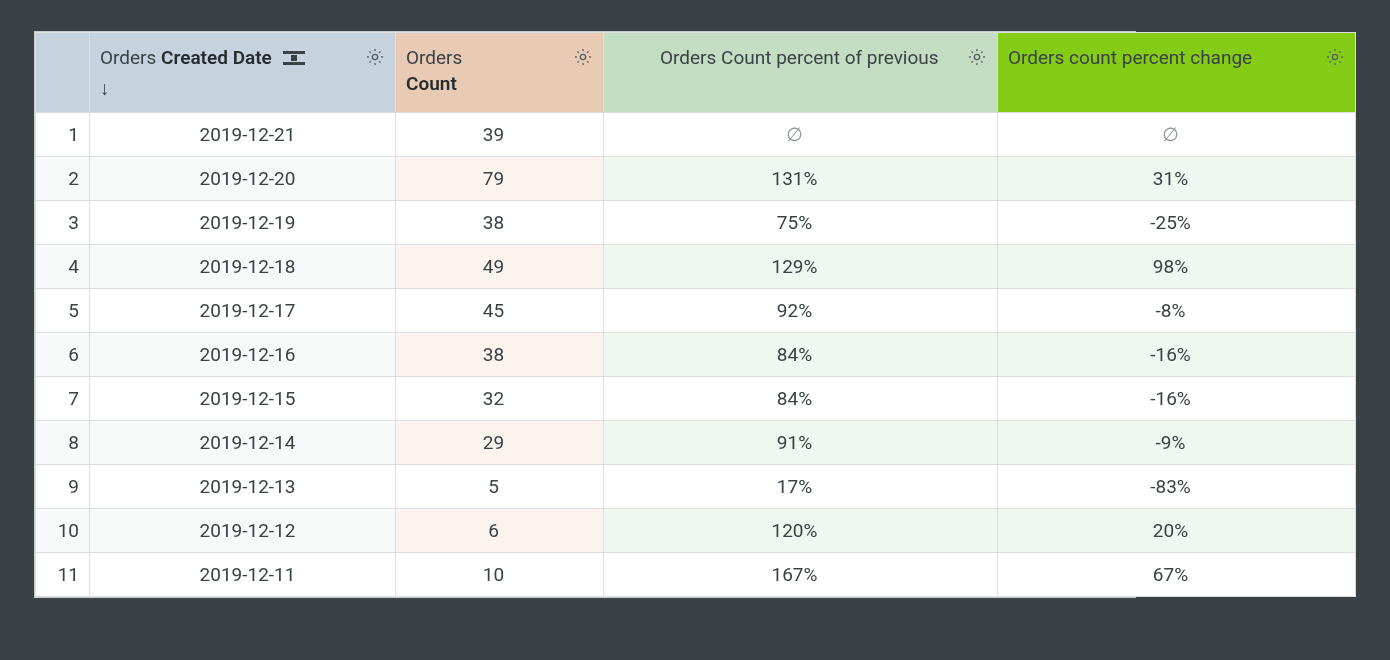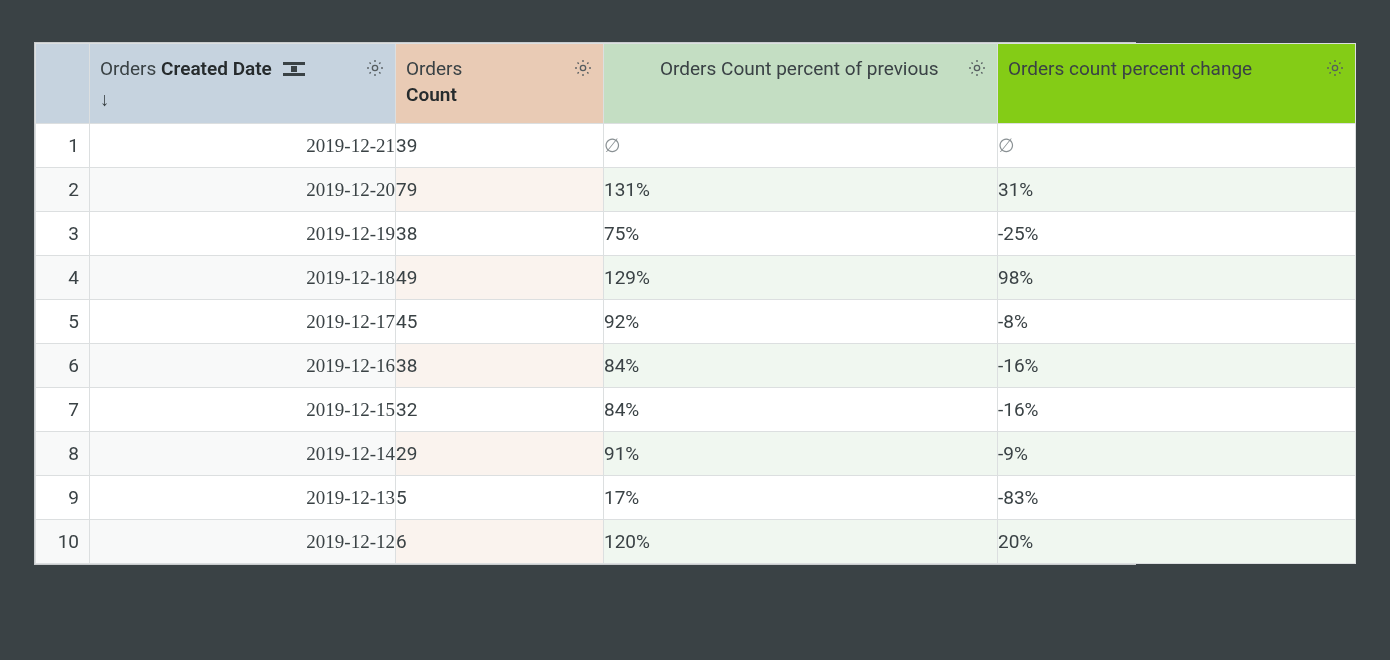--- a/index.html
+++ b/index.html
@@ -9,21 +9,21 @@
     width: 1390px;
     height: 660px;
     background: #3a4245;
     font-family: -apple-system, BlinkMacSystemFont, "Segoe UI", Roboto, Helvetica, Arial, sans-serif;
     font-size: 19px;
     color: #3a4245;
   }
   .panel {
     position: absolute;
     left: 34px;
-    top: 42px;
+    top: 31px;
     width: 1102px;
     background: #ffffff;
     border: 1px solid #c9ccce;
   }
   table {
     border-collapse: collapse;
     width: 100%;
     table-layout: fixed;
   }
   th, td {
@@ -90,27 +90,26 @@
     line-height: 43px;
     font-size: 19px;
   }
   td.rownum {
     text-align: right;
     padding-right: 10px;
     color: #3a4245;
     background: #ffffff;
   }
   td.date {
-    text-align: right;
+    text-align: center;
     padding-left: 10px;
     color: #3a4245;
-    font-family: Liberation Serif, serif;
   }
   td.num {
-    text-align: left;
+    text-align: center;
     padding-right: 12px;
     color: #3a4245;
   }
   
   tr.even td.m1 { background: #ffffff; }
   tr.odd  td.m1 { background: #faf3ee; }
   tr.even td.m2, tr.even td.m3 { background: #ffffff; }
   tr.odd  td.m2, tr.odd  td.m3 { background: #f0f7f0; }
   tr.even td.date, tr.even td.rownum { background: #ffffff; }
   tr.odd  td.date, tr.odd  td.rownum { background: #f8f9f9; }
@@ -262,15 +261,22 @@
           <td class="num m2">17%</td>
           <td class="num m3">-83%</td>
         </tr>
         <tr class="odd">
           <td class="rownum">10</td>
           <td class="date">2019-12-12</td>
           <td class="num m1">6</td>
           <td class="num m2">120%</td>
           <td class="num m3">20%</td>
         </tr>
+        <tr class="even">
+          <td class="rownum">11</td>
+          <td class="date">2019-12-11</td>
+          <td class="num m1">10</td>
+          <td class="num m2">167%</td>
+          <td class="num m3">67%</td>
+        </tr>
       </tbody>
 </table>
 </div>
 
 </body></html>

